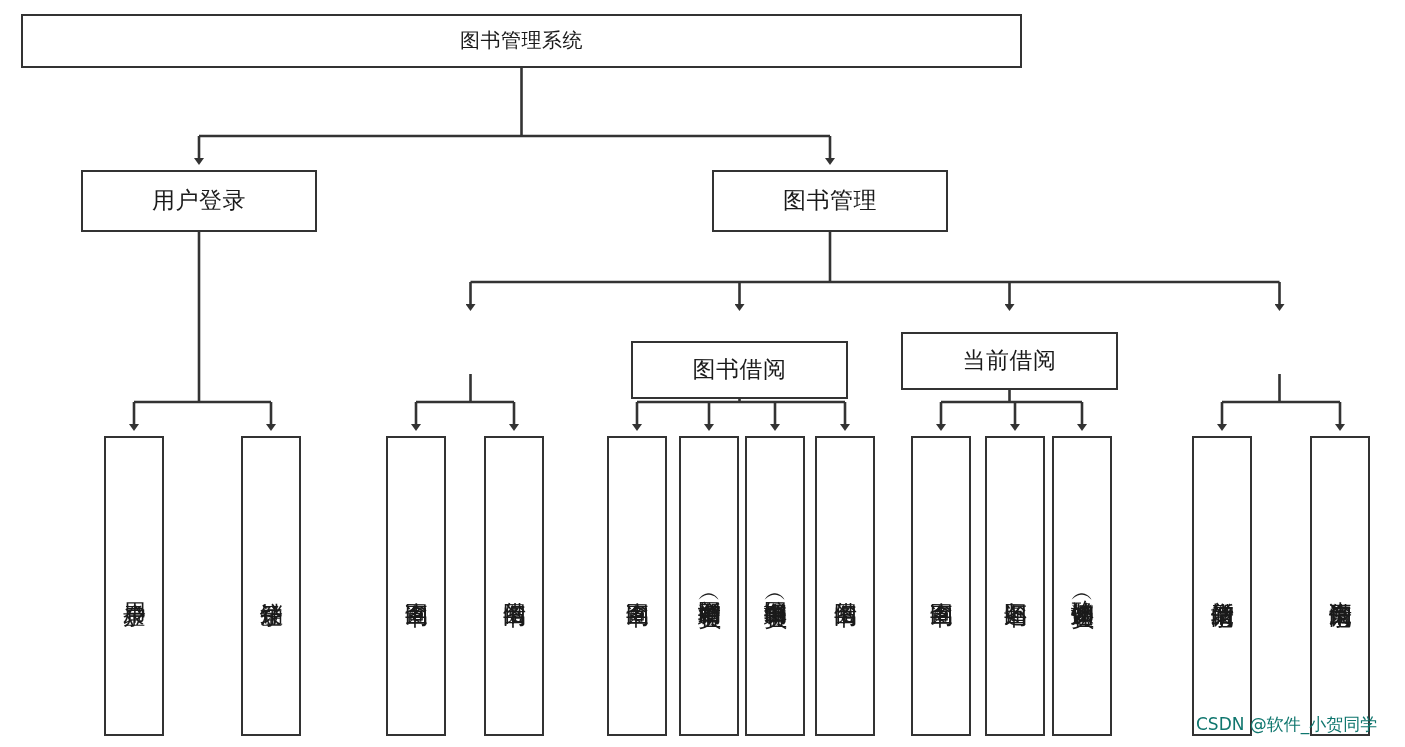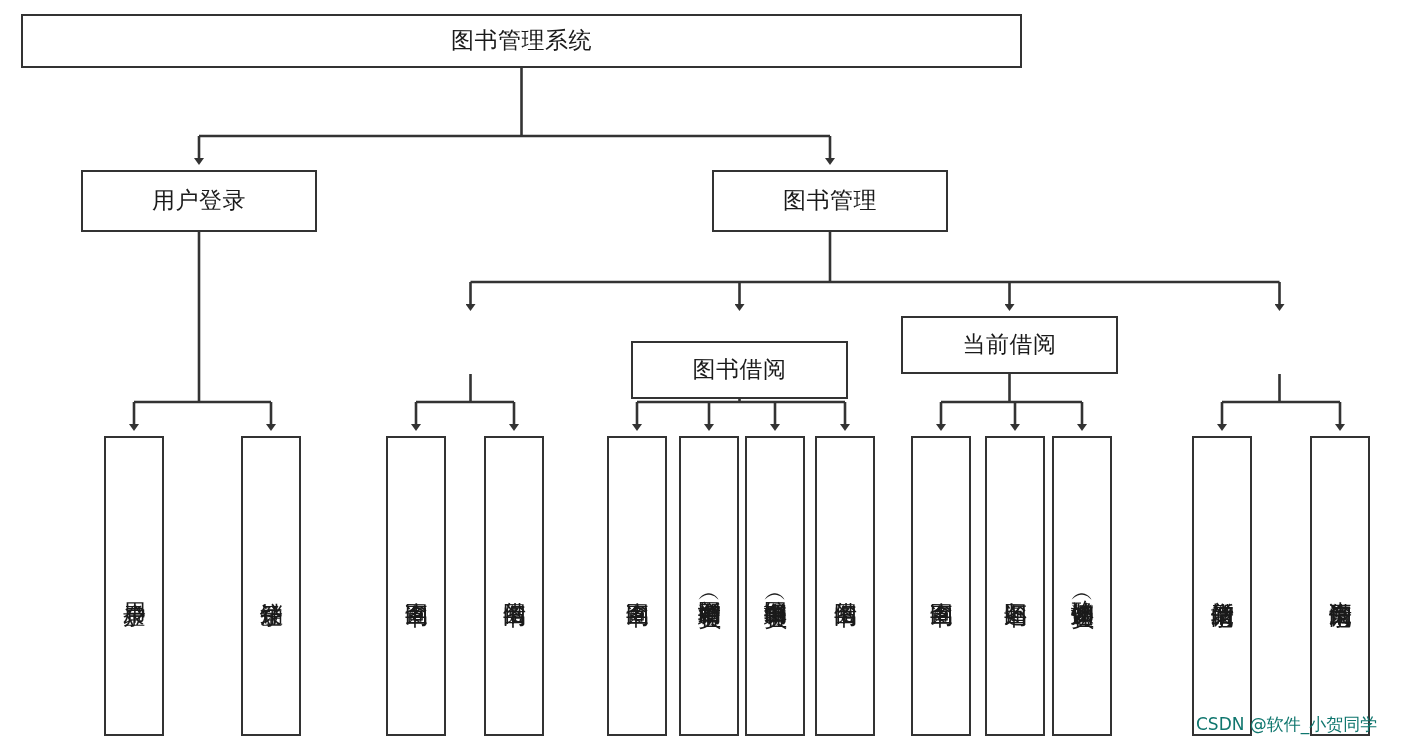--- a/index.html
+++ b/index.html
@@ -41,21 +41,21 @@
     line-height: 1.18;
     text-align: center;
     white-space: nowrap;
   }
   
   .node.horiz .node-label {
     font-size: 23px;
     letter-spacing: 0.5px;
   }
   .node.root .node-label {
-    font-size: 23px;
+    font-size: 20px;
   }
   
   .node.vert {
     align-items: center;
     justify-content: center;
   }
   .node.vert .node-label {
     writing-mode: vertical-rl;
     text-orientation: upright;
     font-size: 23px;
@@ -129,21 +129,21 @@
   <div class="node horiz" style="left: 81px; top: 170px; width: 236px; height: 62px;">
     <span class="node-label">用户登录</span>
   </div>
   <div class="node horiz" style="left: 712px; top: 170px; width: 236px; height: 62px;">
     <span class="node-label">图书管理</span>
   </div>
 
   <div class="node horiz" style="left: 631px; top: 316px; width: 217px; height: 58px; margin-top: 25px;">
     <span class="node-label">图书借阅</span>
   </div>
-  <div class="node horiz" style="left: 901px; top: 316px; width: 217px; height: 58px;">
+  <div class="node horiz" style="left: 901px; top: 332px; width: 217px; height: 58px;">
     <span class="node-label">当前借阅</span>
   </div>
 
   <div class="node vert" style="left: 104px; top: 436px; width: 60px; height: 300px;">
     <span class="node-label">用户登录</span>
   </div>
   <div class="node vert" style="left: 241px; top: 436px; width: 60px; height: 300px;">
     <span class="node-label">注销登录</span>
   </div>
   <div class="node vert" style="left: 386px; top: 436px; width: 60px; height: 300px;">

